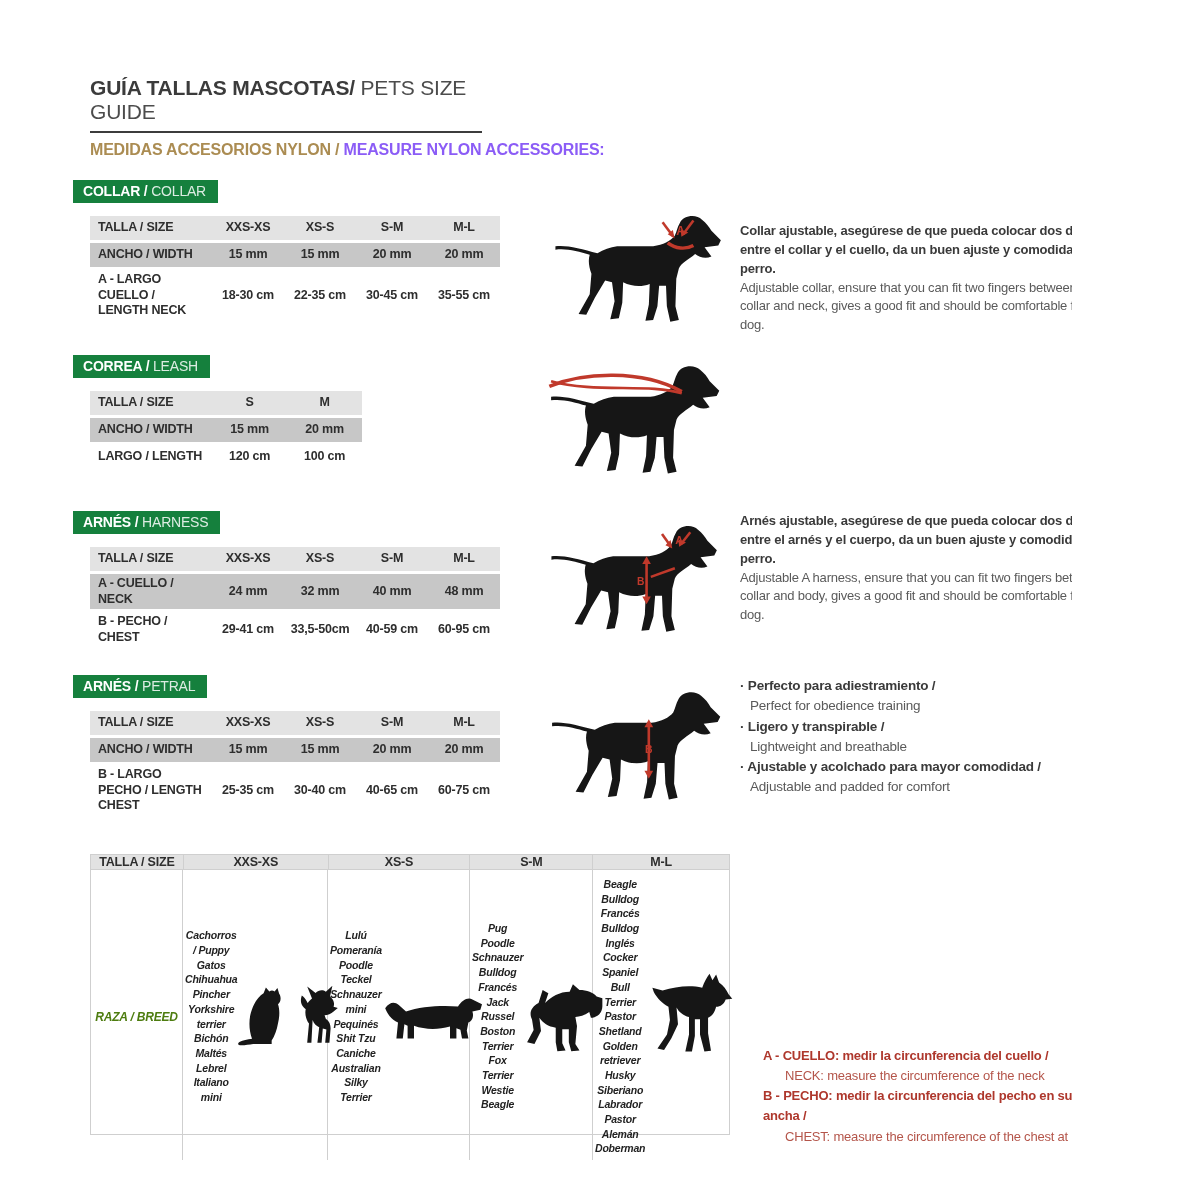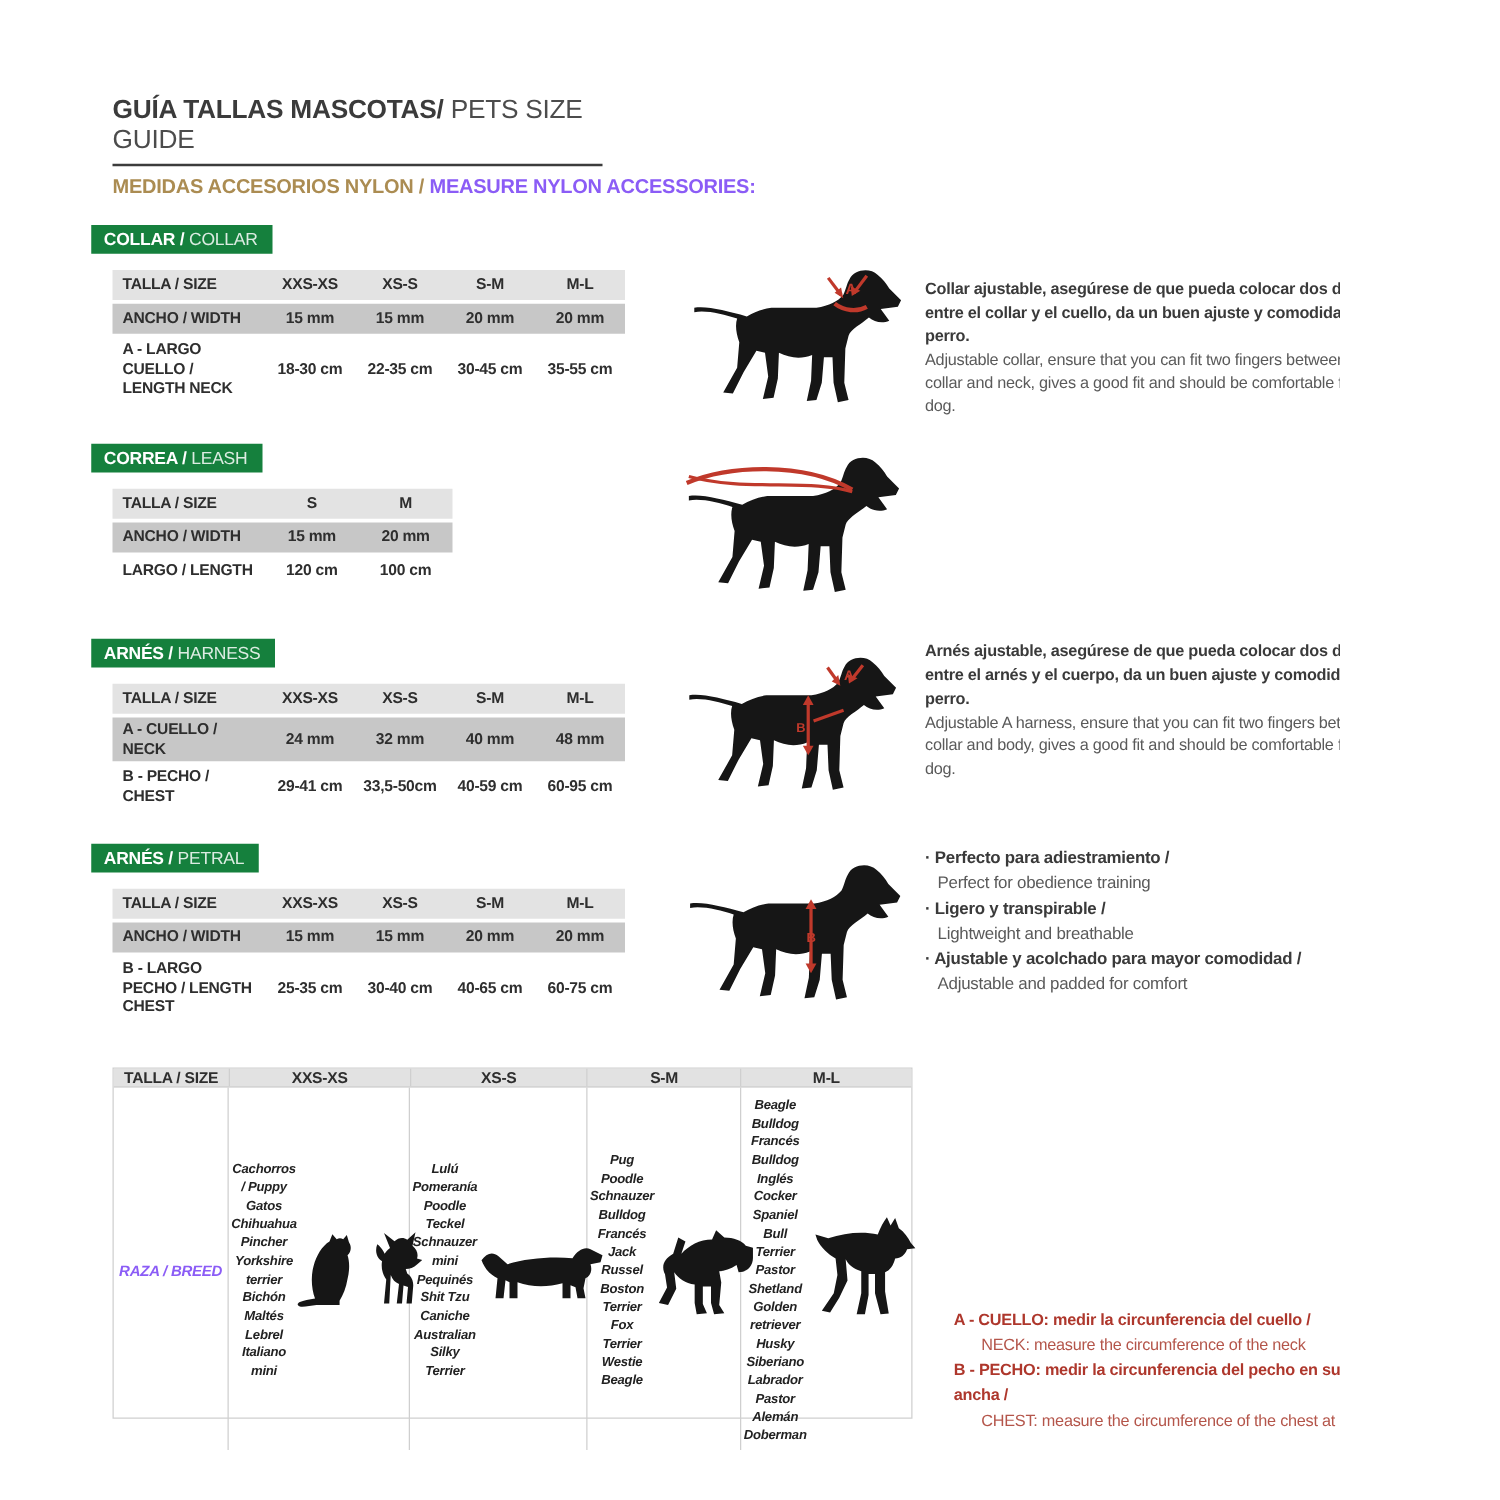--- a/index.html
+++ b/index.html
@@ -50,21 +50,21 @@
   .bt-head { display:flex; height:26px; background:#e2e2e2; border-bottom:1px solid #cfcfcf; }
   .bt-body { display:flex; flex:1; }
   .bt-col { border-right:1px solid #cfcfcf; }
   .bt-col:last-child { border-right:none; }
   .bt-head .bt-col { display:flex; align-items:center; justify-content:center;
                      font-size:12.5px; font-weight:bold; color:#2e2e2e; }
   .bt-body .bt-col { display:flex; justify-content:space-between;
                      align-items:center; padding:7px 2px 4px;font-style:italic; }
   .col-0 { width:93px; } .col-1 { width:145px; } .col-2 { width:142px; } .col-3 { width:123px; } .col-4 { width:136px; }
   .breed-list { text-align:center; font-size:10.5px; font-weight:bold; color:#222; line-height:1.4; }
-  .raza-cell { justify-content:center !important; font-size:12px; font-weight:bold; text-align:center; color:#8b5cf6; }
+  .raza-cell { justify-content:center !important; font-size:12px; font-weight:bold; text-align:center; color:#4d7c0f; }
   .figs { display:flex; align-items:flex-end; justify-content:center; gap:5px; }
 
   
   .footnotes { position:absolute; left:763px; top:1046px; width:410px; font-size:13px; line-height:1.55; }
   .footnotes .es { font-weight:bold; color:#ae372c; }
   .footnotes .en { font-weight:normal; color:#b4554a; padding-left:22px; }
 
   .hidden-defs { position:absolute; width:0; height:0; overflow:hidden; }
 </style>
 </head>

